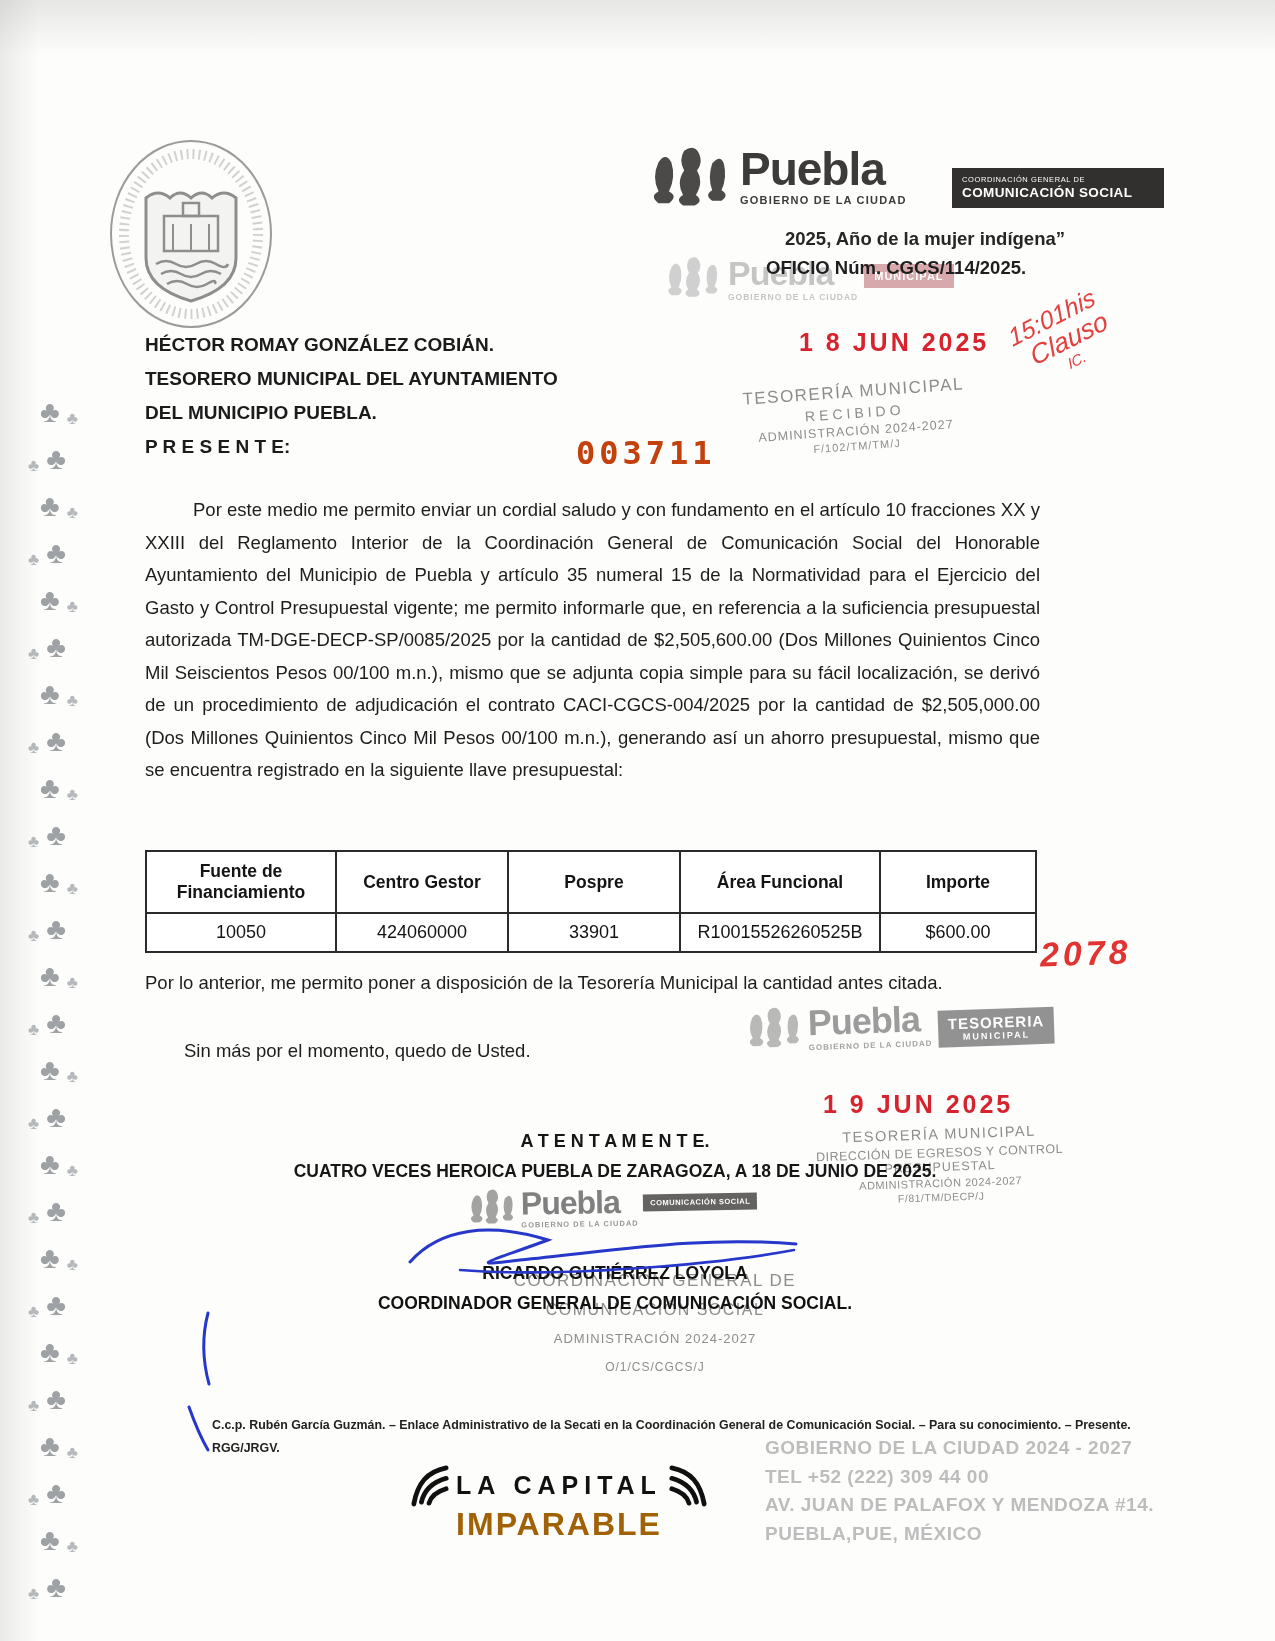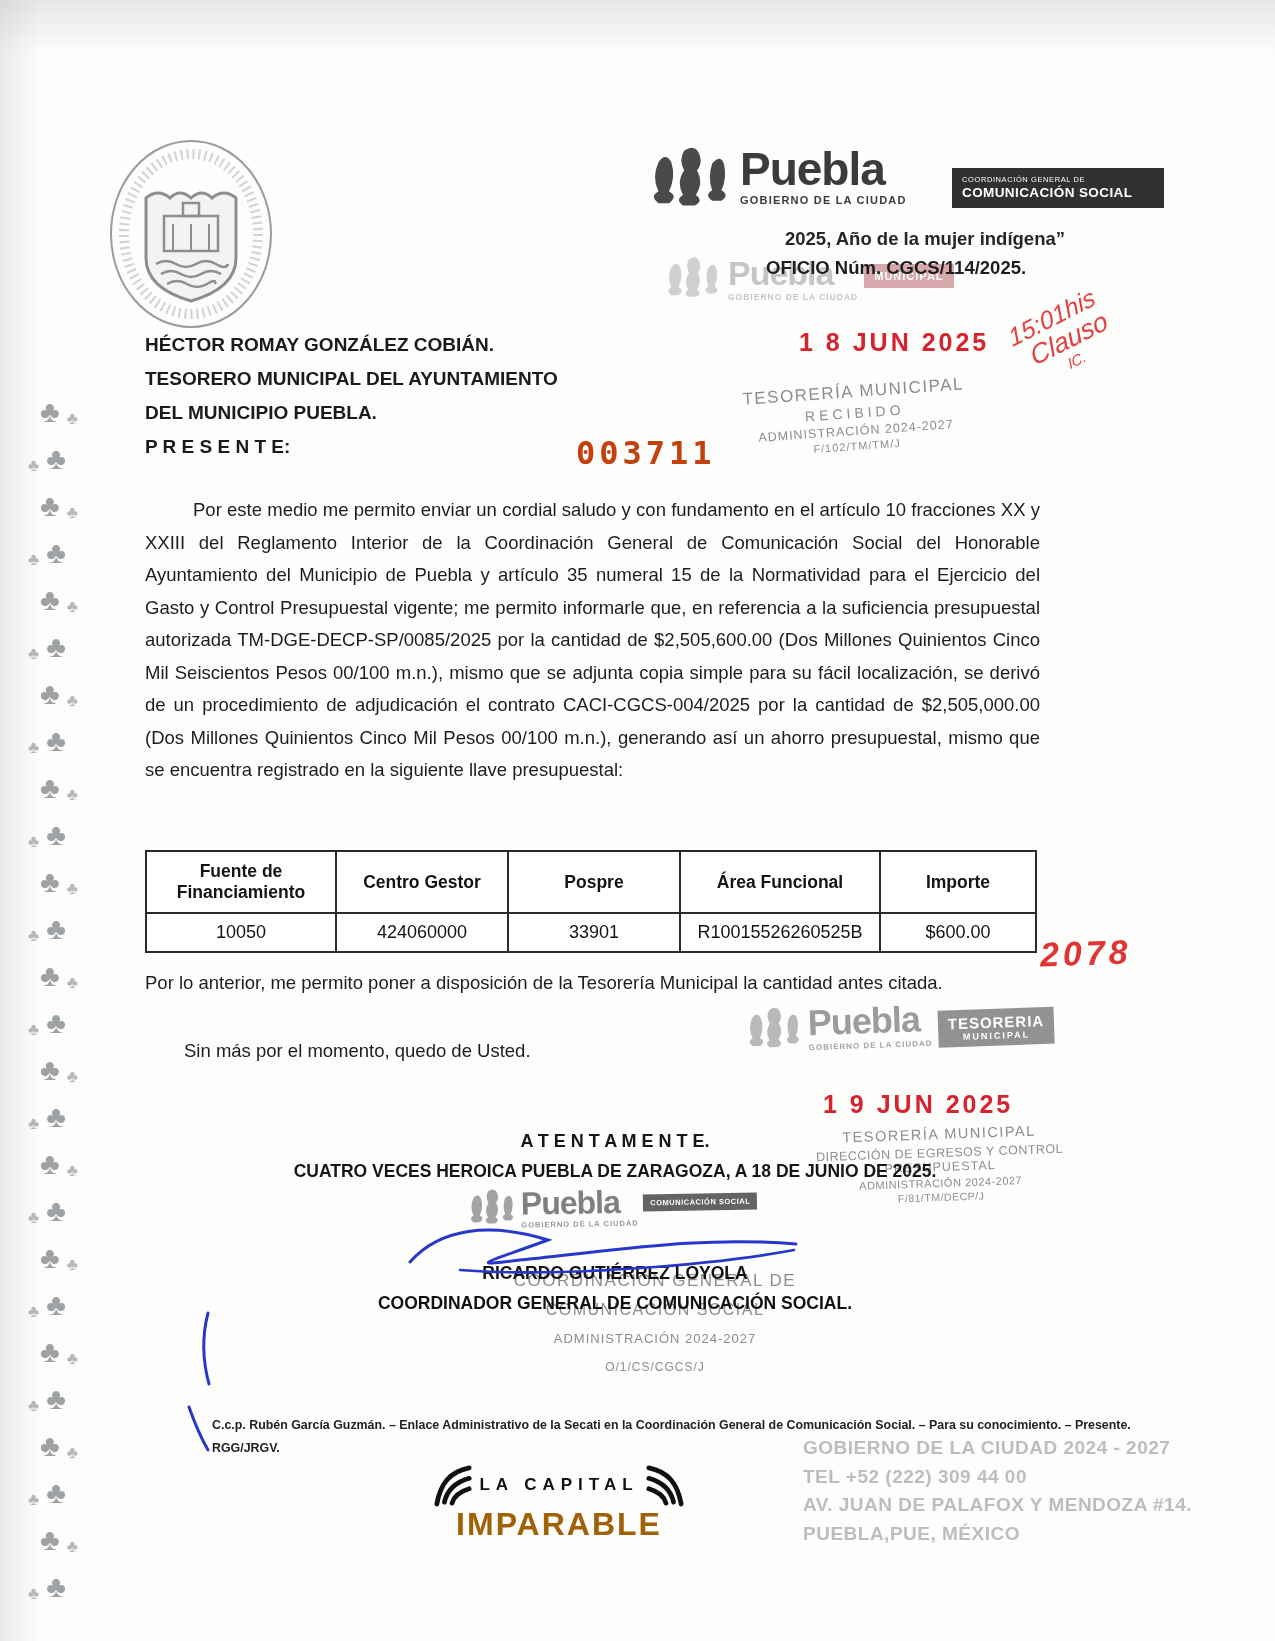--- a/index.html
+++ b/index.html
@@ -124,25 +124,25 @@
   [data-name="signatory-name"]{left:330px;top:1263px;width:570px;text-align:center;
     font-size:17.5px;font-weight:bold;color:#111;z-index:3;}
   [data-name="signatory-title"]{left:330px;top:1293px;width:570px;text-align:center;
     font-size:17.5px;font-weight:bold;color:#111;z-index:3;}
 
   [data-name="ccp-line"]{left:212px;top:1418px;width:950px;font-size:12.4px;font-weight:bold;color:#222;z-index:3;}
   [data-name="reference-initials"]{left:212px;top:1441px;font-size:12.4px;font-weight:bold;color:#222;z-index:3;}
 
   [data-name="capital-logo"]{left:404px;top:1462px;width:310px;text-align:center;z-index:2;}
   .cap-top{display:flex;align-items:center;justify-content:center;gap:6px;}
-  .cap-top-text{font-size:17px;font-weight:bold;letter-spacing:6px;color:#111;}
+  .cap-top-text{font-size:25px;font-weight:bold;letter-spacing:6px;color:#111;}
   .cap-bottom{font-size:32px;font-weight:900;letter-spacing:2px;color:#a16207;line-height:1.05;}
 
   [data-name="contact-block"]{left:765px;top:1434px;font-size:19px;font-weight:bold;line-height:28.5px;
-    color:#bdbdbd;letter-spacing:.5px;z-index:1;margin-left:38px;}
+    color:#bdbdbd;letter-spacing:.5px;z-index:1;}
 </style>
 </head>
 <body>
 
 <div class="page" data-name="document-page">
 
   <svg width="0" height="0" style="position:absolute" aria-hidden="true">
     <defs>
       <g id="talavera" stroke="none">
         <path d="M8 14 q6 -9 11 0 q4 13 -2 25 q8 4 0 10 l-9 0 q-8 -6 0 -10 q-6 -12 0 -25z"></path>

